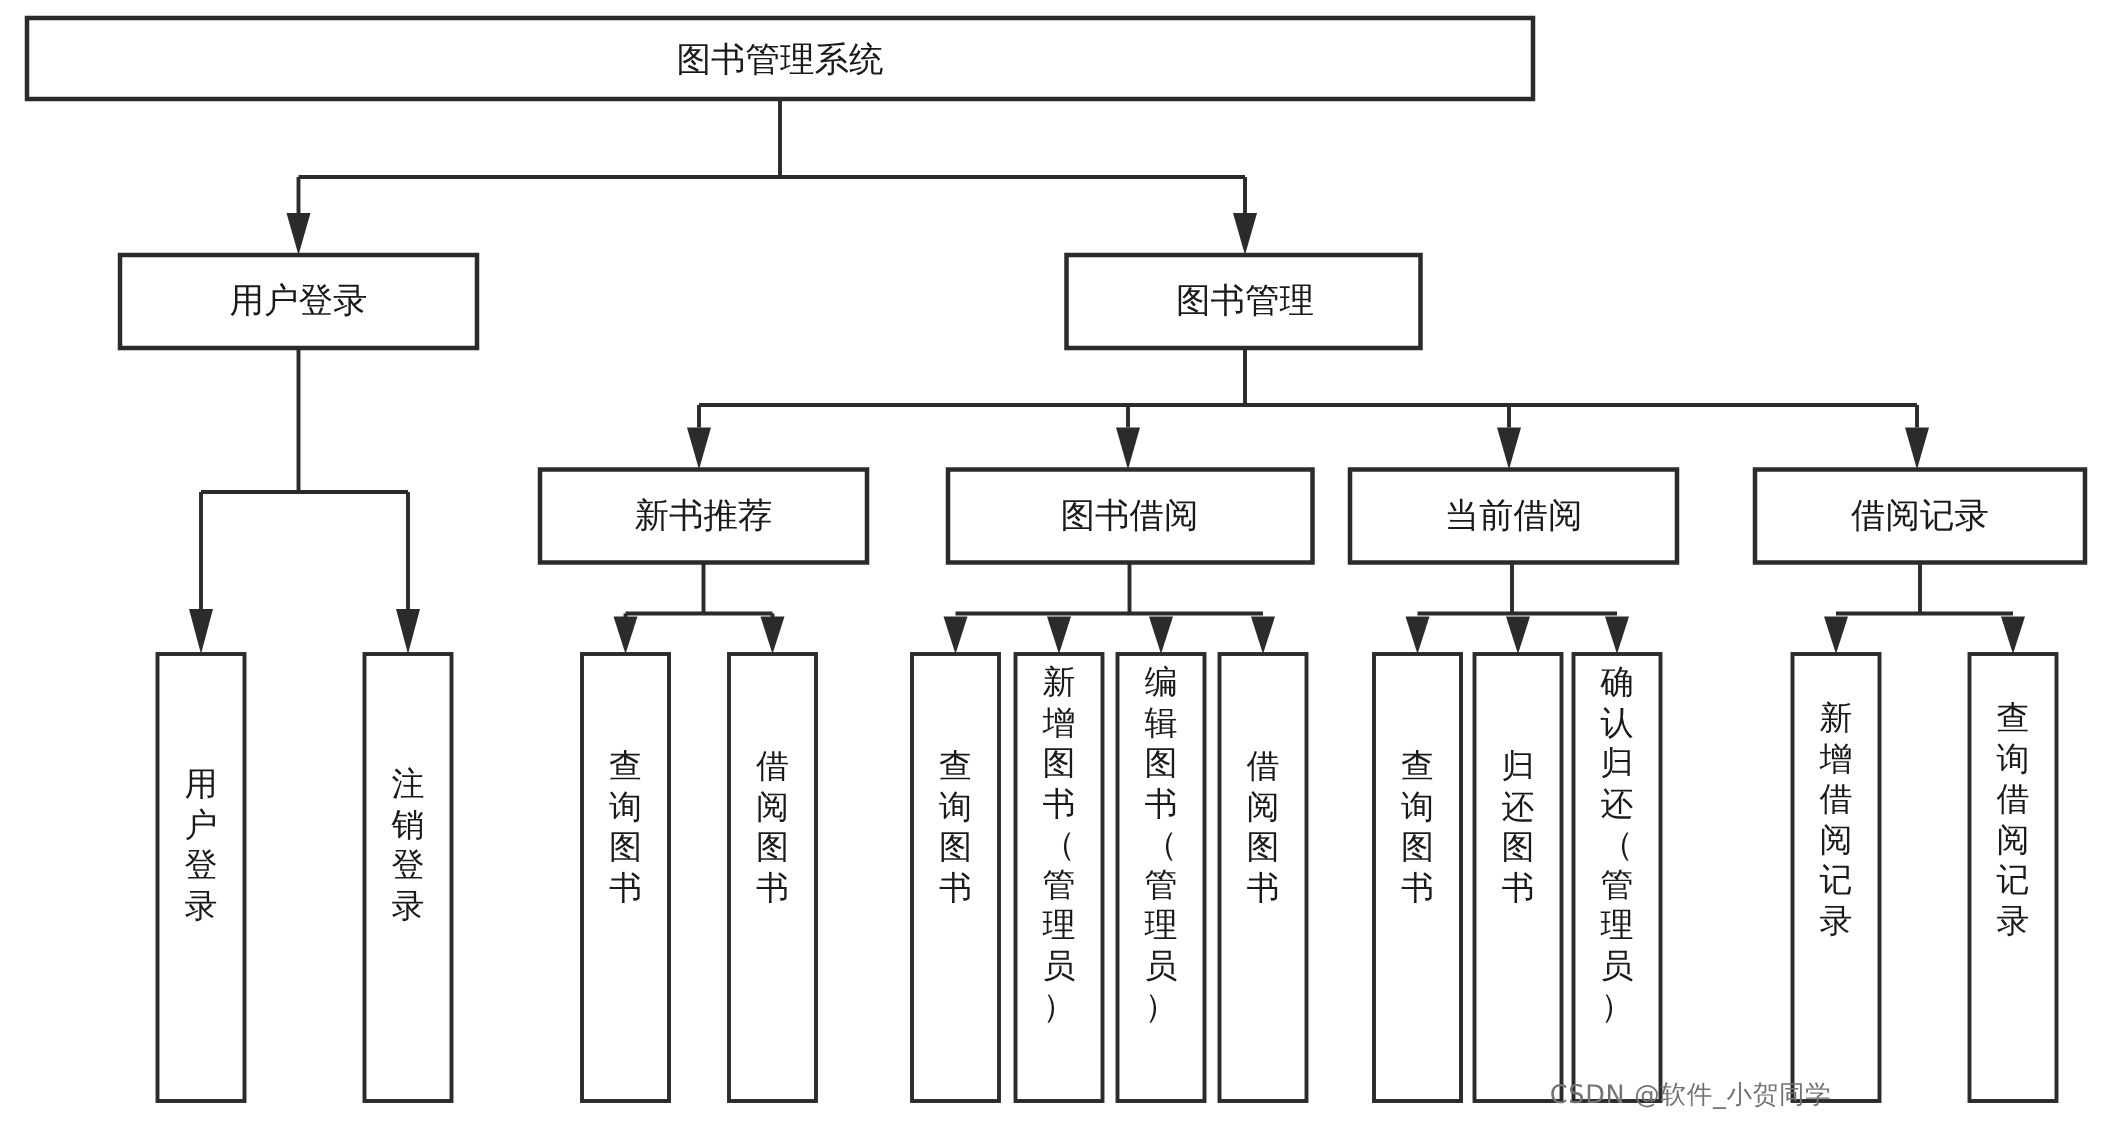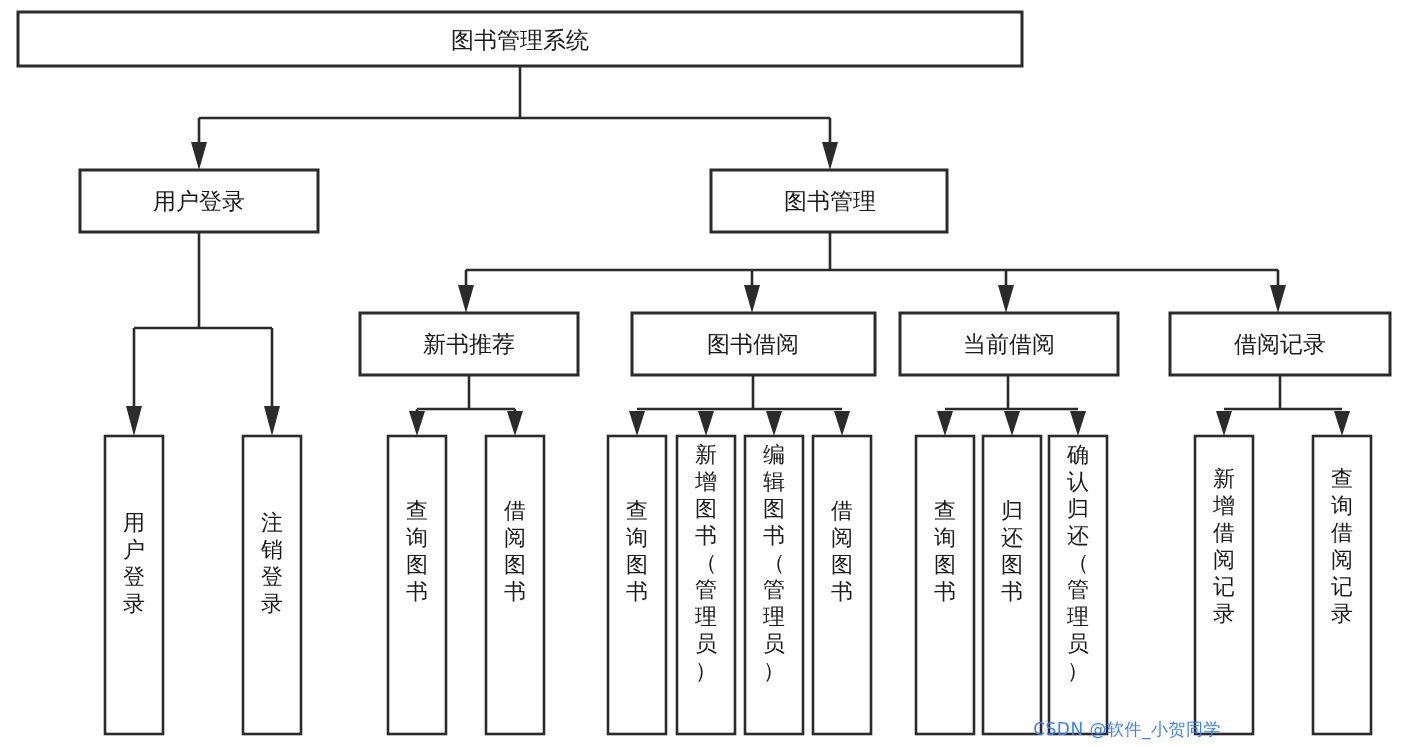--- a/index.html
+++ b/index.html
@@ -58,21 +58,21 @@
     fill: #1a1a1a;
     font-size: 22px;
     text-anchor: middle;
   }
   .watermark {
     position: absolute;
     right: 8px;
     bottom: 6px;
     font-family: "DejaVu Sans", "Liberation Sans", sans-serif;
     font-size: 17px;
-    color: #3b82f6;
+    color: #737373;
     letter-spacing: 0.5px;
     white-space: nowrap;
     user-select: none;
   }
 </style>
 </head>
 <body>
 
 <div id="diagram-root">
   <svg class="flow" viewBox="0 0 1405 747" xmlns="http://www.w3.org/2000/svg">

